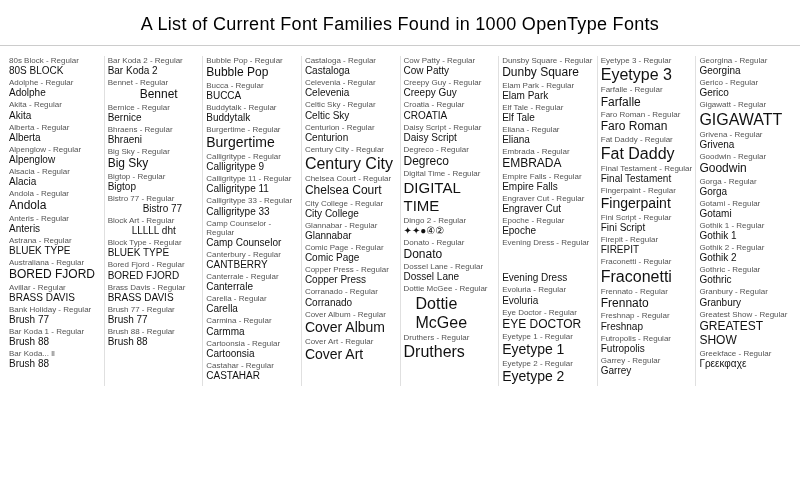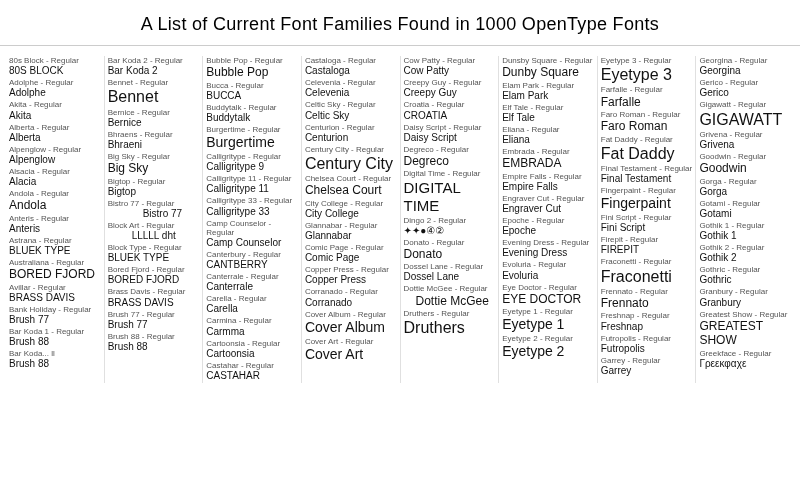--- a/index.html
+++ b/index.html
@@ -111,21 +111,21 @@
         <div class="font-display" style="font-size: 10px;">Brush 88</div>
       </div>
     </div>
     <div class="col">
       <div class="font-entry">
         <div class="font-meta">Bar Koda 2 - Regular</div>
         <div class="font-display" style="font-size: 10px;">Bar Koda 2</div>
       </div>
       <div class="font-entry">
         <div class="font-meta">Bennet - Regular</div>
-        <div class="font-display" style="font-size: 16px;">Bennet</div>
+        <div class="font-display" style="font-size: 12px; margin-left: 32px;">Bennet</div>
       </div>
       <div class="font-entry">
         <div class="font-meta">Bernice - Regular</div>
         <div class="font-display" style="font-size: 10px;">Bernice</div>
       </div>
       <div class="font-entry">
         <div class="font-meta">Bhraens - Regular</div>
         <div class="font-display" style="font-size: 10px;">Bhraeni</div>
       </div>
       <div class="font-entry">
@@ -309,21 +309,21 @@
       <div class="font-entry">
         <div class="font-meta">Donato - Regular</div>
         <div class="font-display" style="font-size: 12px;">Donato</div>
       </div>
       <div class="font-entry">
         <div class="font-meta">Dossel Lane - Regular</div>
         <div class="font-display" style="font-size: 10px;">Dossel Lane</div>
       </div>
       <div class="font-entry">
         <div class="font-meta">Dottie McGee - Regular</div>
-        <div class="font-display" style="font-size: 12px; padding-left: 12px;">Dottie McGee</div>
+        <div class="font-display" style="font-size: 16px; padding-left: 12px;">Dottie McGee</div>
       </div>
       <div class="font-entry">
         <div class="font-meta">Druthers - Regular</div>
         <div class="font-display" style="font-size: 16px;">Druthers</div>
       </div>
     </div>
     <div class="col">
       <div class="font-entry">
         <div class="font-meta">Dunsby Square - Regular</div>
         <div class="font-display" style="font-size: 12px;">Dunby Square</div>
@@ -351,21 +351,21 @@
       <div class="font-entry">
         <div class="font-meta">Engraver Cut - Regular</div>
         <div class="font-display" style="font-size: 10px;">Engraver Cut</div>
       </div>
       <div class="font-entry">
         <div class="font-meta">Epoche - Regular</div>
         <div class="font-display" style="font-size: 10px;">Epoche</div>
       </div>
       <div class="font-entry">
         <div class="font-meta">Evening Dress - Regular</div>
-        <div class="font-display" style="font-size: 10px;">Evening Dress</div>
+        <div class="font-display" style="font-size: 10px; margin-top: 25px;">Evening Dress</div>
       </div>
       <div class="font-entry">
         <div class="font-meta">Evoluria - Regular</div>
         <div class="font-display" style="font-size: 10px;">Evoluria</div>
       </div>
       <div class="font-entry">
         <div class="font-meta">Eye Doctor - Regular</div>
         <div class="font-display" style="font-size: 12px;">EYE DOCTOR</div>
       </div>
       <div class="font-entry">

